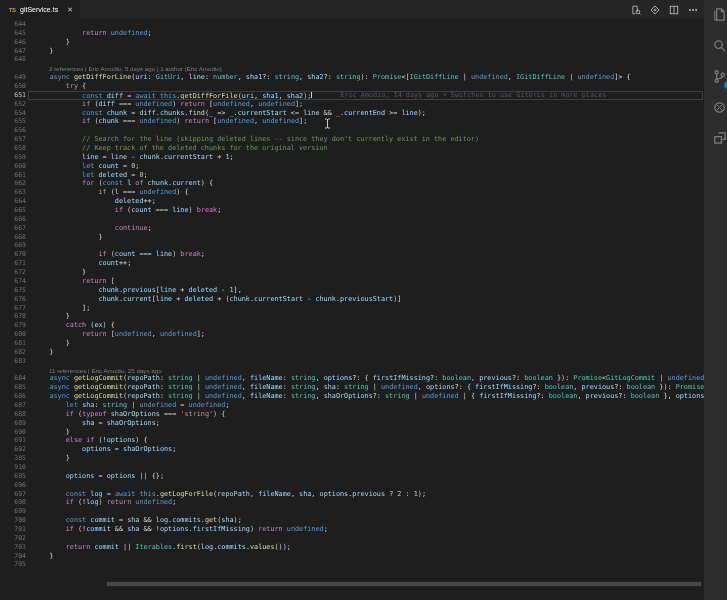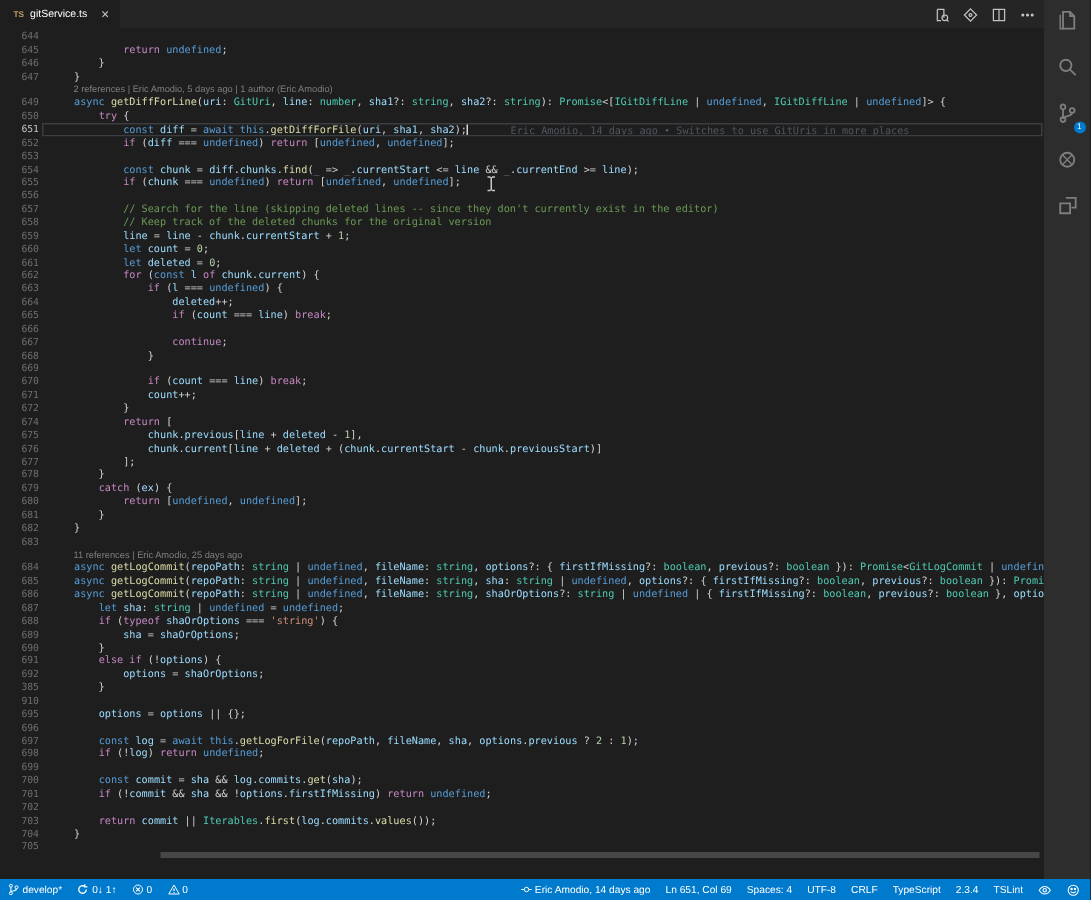--- a/index.html
+++ b/index.html
@@ -1,18 +1,18 @@
 <!DOCTYPE html>
 <html><head>
 <meta charset="utf-8">
 <style>
   * { box-sizing: border-box; margin: 0; padding: 0; }
   html,body { width:727px; height:600px; overflow:hidden; background:#1e1e1e;
               font-family:"Liberation Sans", sans-serif; }
-  .window { position:relative; width:727px; height:600px; display:flex; flex-direction:column; }
+  .window { position:relative; width:727px; height:600px; display:flex; flex-direction:row; }
   .body-row { display:flex; flex:1; min-height:0; }
   .editor-col { flex:1; min-width:0; display:flex; flex-direction:column; }
 
   
   .tabbar { height:19px; background:#252526; display:flex; justify-content:space-between; flex:none; }
   .tab { display:flex; align-items:center; gap:4px; padding:0 7px 0 9px; background:#1e1e1e;
          color:#ffffff; font-size:7px; }
   .ts-icon { color:#bf9e63; font-size:5.5px; font-weight:bold; letter-spacing:0; }
   .tab-close { color:#c5c5c5; font-size:7px; margin-left:5px; cursor:pointer; }
   .editor-actions { display:flex; align-items:center; gap:9px; padding-right:6px; color:#c5c5c5; }
@@ -96,26 +96,26 @@
               </svg>
             </span>
           </div>
       </div>
       <div class="editor">
         <div id="code-lines">
             <div class="crow"><span class="gutter">644</span><span class="lc"></span></div>
             <div class="crow"><span class="gutter">645</span><span class="lc"><span class="pl">            </span><span class="ct">return</span><span class="pl"> </span><span class="kw">undefined</span><span class="pl">;</span></span></div>
             <div class="crow"><span class="gutter">646</span><span class="lc"><span class="pl">        }</span></span></div>
             <div class="crow"><span class="gutter">647</span><span class="lc"><span class="pl">    }</span></span></div>
+            <div class="crow"><span class="gutter">648</span><span class="lc"></span></div>
             <div class="codelens">2 references | Eric Amodio, 5 days ago | 1 author (Eric Amodio)</div>
             <div class="crow"><span class="gutter">649</span><span class="lc"><span class="pl">    </span><span class="kw">async</span><span class="pl"> </span><span class="fn">getDiffForLine</span><span class="pl">(</span><span class="va">uri</span><span class="pl">: </span><span class="ty">GitUri</span><span class="pl">, </span><span class="va">line</span><span class="pl">: </span><span class="ty">number</span><span class="pl">, </span><span class="va">sha1</span><span class="pl">?: </span><span class="ty">string</span><span class="pl">, </span><span class="va">sha2</span><span class="pl">?: </span><span class="ty">string</span><span class="pl">): </span><span class="ty">Promise</span><span class="pl">&lt;[</span><span class="ty">IGitDiffLine</span><span class="pl"> | </span><span class="kw">undefined</span><span class="pl">, </span><span class="ty">IGitDiffLine</span><span class="pl"> | </span><span class="kw">undefined</span><span class="pl">]&gt; {</span></span></div>
             <div class="crow"><span class="gutter">650</span><span class="lc"><span class="pl">        </span><span class="ct">try</span><span class="pl"> {</span></span></div>
             <div class="crow cur"><span class="gutter">651</span><span class="lc"><span class="pl">            </span><span class="kw">const</span><span class="pl"> </span><span class="va">diff</span><span class="pl"> = </span><span class="kw">await</span><span class="pl"> </span><span class="kw">this</span><span class="pl">.</span><span class="fn">getDiffForFile</span><span class="pl">(</span><span class="va">uri</span><span class="pl">, </span><span class="va">sha1</span><span class="pl">, </span><span class="va">sha2</span><span class="pl">);</span><span class="caret"></span><span class="ghost">Eric Amodio, 14 days ago • Switches to use GitUris in more places</span></span></div>
             <div class="crow"><span class="gutter">652</span><span class="lc"><span class="pl">            </span><span class="ct">if</span><span class="pl"> (</span><span class="va">diff</span><span class="pl"> === </span><span class="kw">undefined</span><span class="pl">) </span><span class="ct">return</span><span class="pl"> [</span><span class="kw">undefined</span><span class="pl">, </span><span class="kw">undefined</span><span class="pl">];</span></span></div>
-            <div class="crow"><span class="gutter">653</span><span class="lc"></span></div>
             <div class="crow"><span class="gutter">654</span><span class="lc"><span class="pl">            </span><span class="kw">const</span><span class="pl"> </span><span class="va">chunk</span><span class="pl"> = </span><span class="va">diff</span><span class="pl">.</span><span class="va">chunks</span><span class="pl">.</span><span class="fn">find</span><span class="pl">(</span><span class="va">_</span><span class="pl"> =&gt; </span><span class="va">_</span><span class="pl">.</span><span class="va">currentStart</span><span class="pl"> &lt;= </span><span class="va">line</span><span class="pl"> &amp;&amp; </span><span class="va">_</span><span class="pl">.</span><span class="va">currentEnd</span><span class="pl"> &gt;= </span><span class="va">line</span><span class="pl">);</span></span></div>
             <div class="crow"><span class="gutter">655</span><span class="lc"><span class="pl">            </span><span class="ct">if</span><span class="pl"> (</span><span class="va">chunk</span><span class="pl"> === </span><span class="kw">undefined</span><span class="pl">) </span><span class="ct">return</span><span class="pl"> [</span><span class="kw">undefined</span><span class="pl">, </span><span class="kw">undefined</span><span class="pl">];</span></span></div>
             <div class="crow"><span class="gutter">656</span><span class="lc"></span></div>
             <div class="crow"><span class="gutter">657</span><span class="lc"><span class="pl">            </span><span class="co">// Search for the line (skipping deleted lines -- since they don't currently exist in the editor)</span></span></div>
             <div class="crow"><span class="gutter">658</span><span class="lc"><span class="pl">            </span><span class="co">// Keep track of the deleted chunks for the original version</span></span></div>
             <div class="crow"><span class="gutter">659</span><span class="lc"><span class="pl">            </span><span class="va">line</span><span class="pl"> = </span><span class="va">line</span><span class="pl"> - </span><span class="va">chunk</span><span class="pl">.</span><span class="va">currentStart</span><span class="pl"> + </span><span class="nu">1</span><span class="pl">;</span></span></div>
             <div class="crow"><span class="gutter">660</span><span class="lc"><span class="pl">            </span><span class="kw">let</span><span class="pl"> </span><span class="va">count</span><span class="pl"> = </span><span class="nu">0</span><span class="pl">;</span></span></div>
             <div class="crow"><span class="gutter">661</span><span class="lc"><span class="pl">            </span><span class="kw">let</span><span class="pl"> </span><span class="va">deleted</span><span class="pl"> = </span><span class="nu">0</span><span class="pl">;</span></span></div>
             <div class="crow"><span class="gutter">662</span><span class="lc"><span class="pl">            </span><span class="ct">for</span><span class="pl"> (</span><span class="kw">const</span><span class="pl"> </span><span class="va">l</span><span class="pl"> </span><span class="ct">of</span><span class="pl"> </span><span class="va">chunk</span><span class="pl">.</span><span class="va">current</span><span class="pl">) {</span></span></div>
             <div class="crow"><span class="gutter">663</span><span class="lc"><span class="pl">                </span><span class="ct">if</span><span class="pl"> (</span><span class="va">l</span><span class="pl"> === </span><span class="kw">undefined</span><span class="pl">) {</span></span></div>

